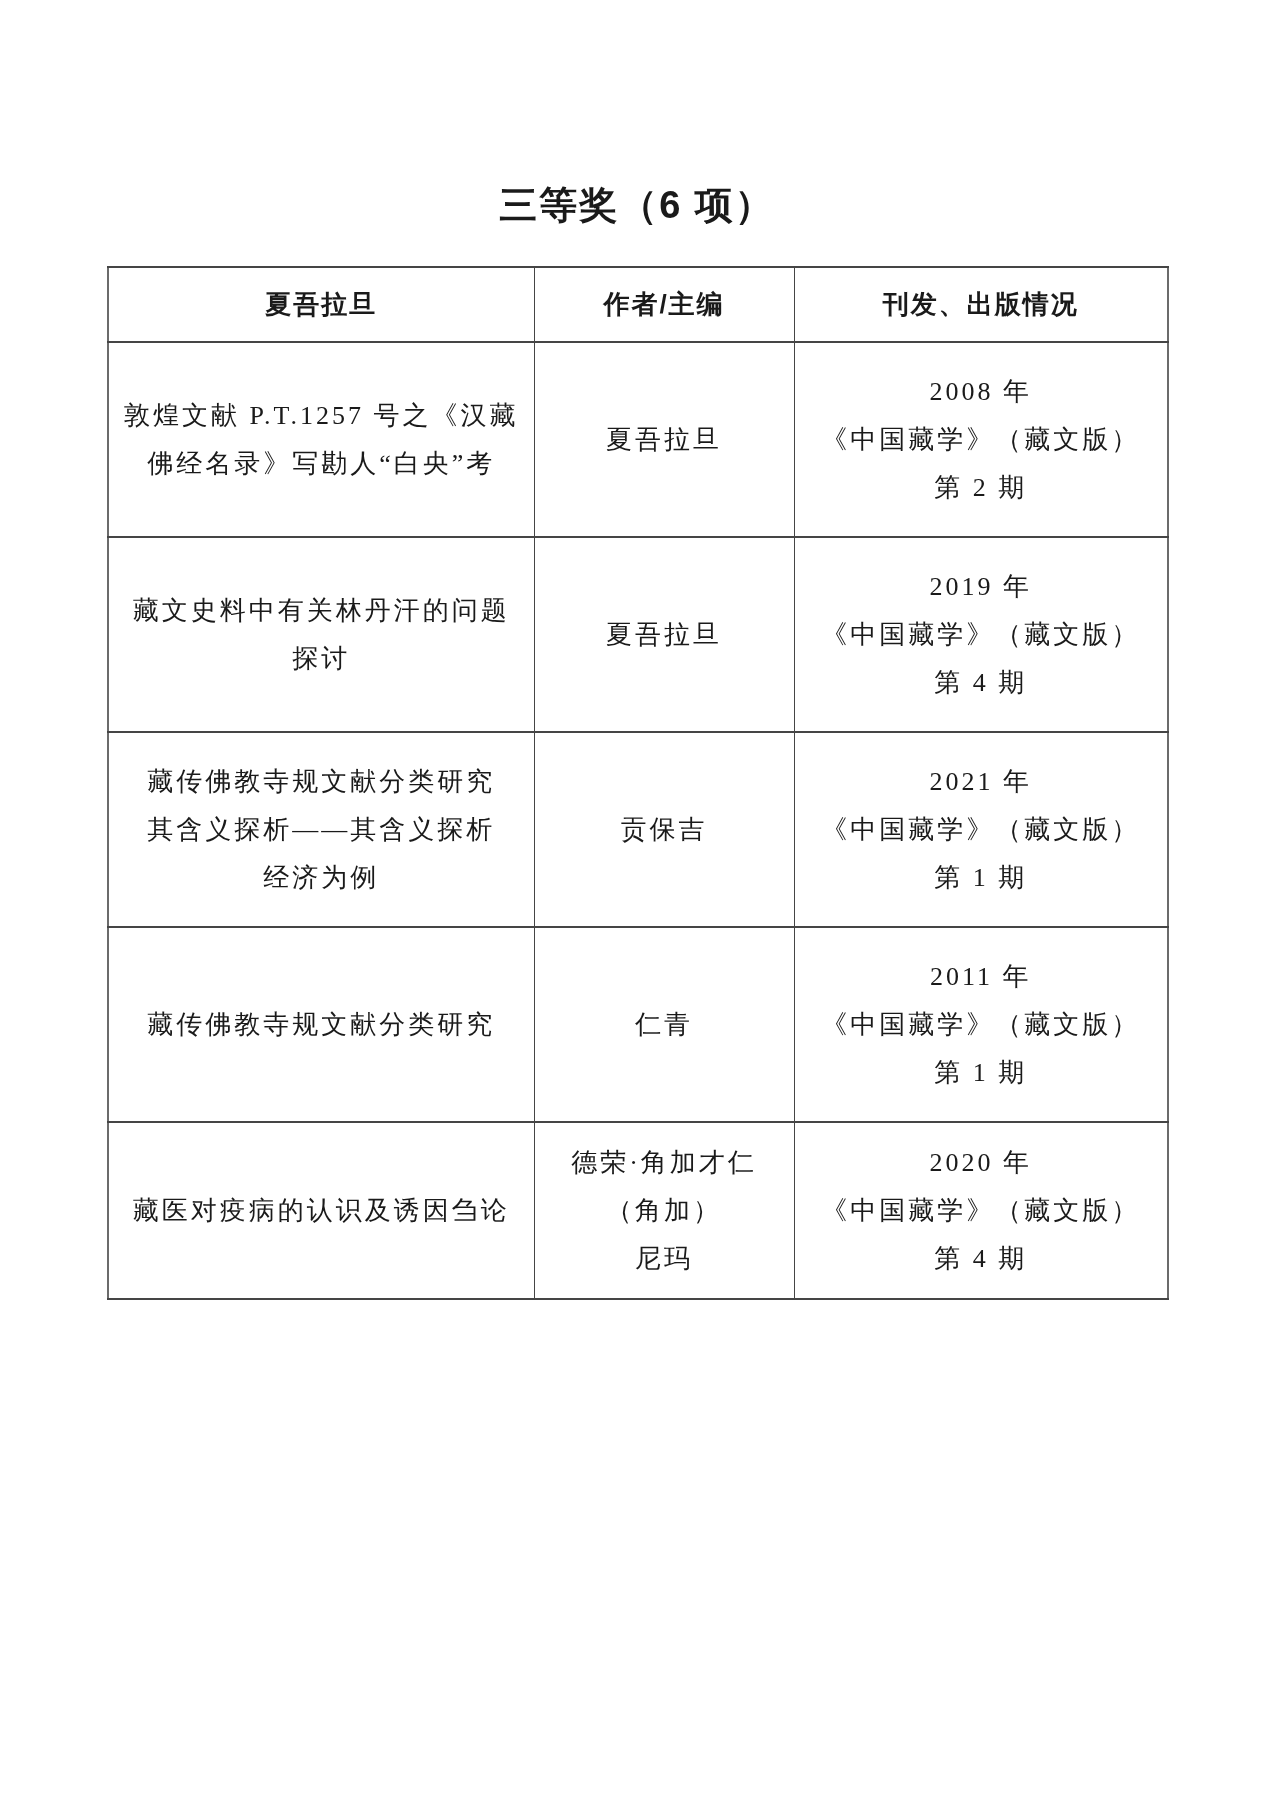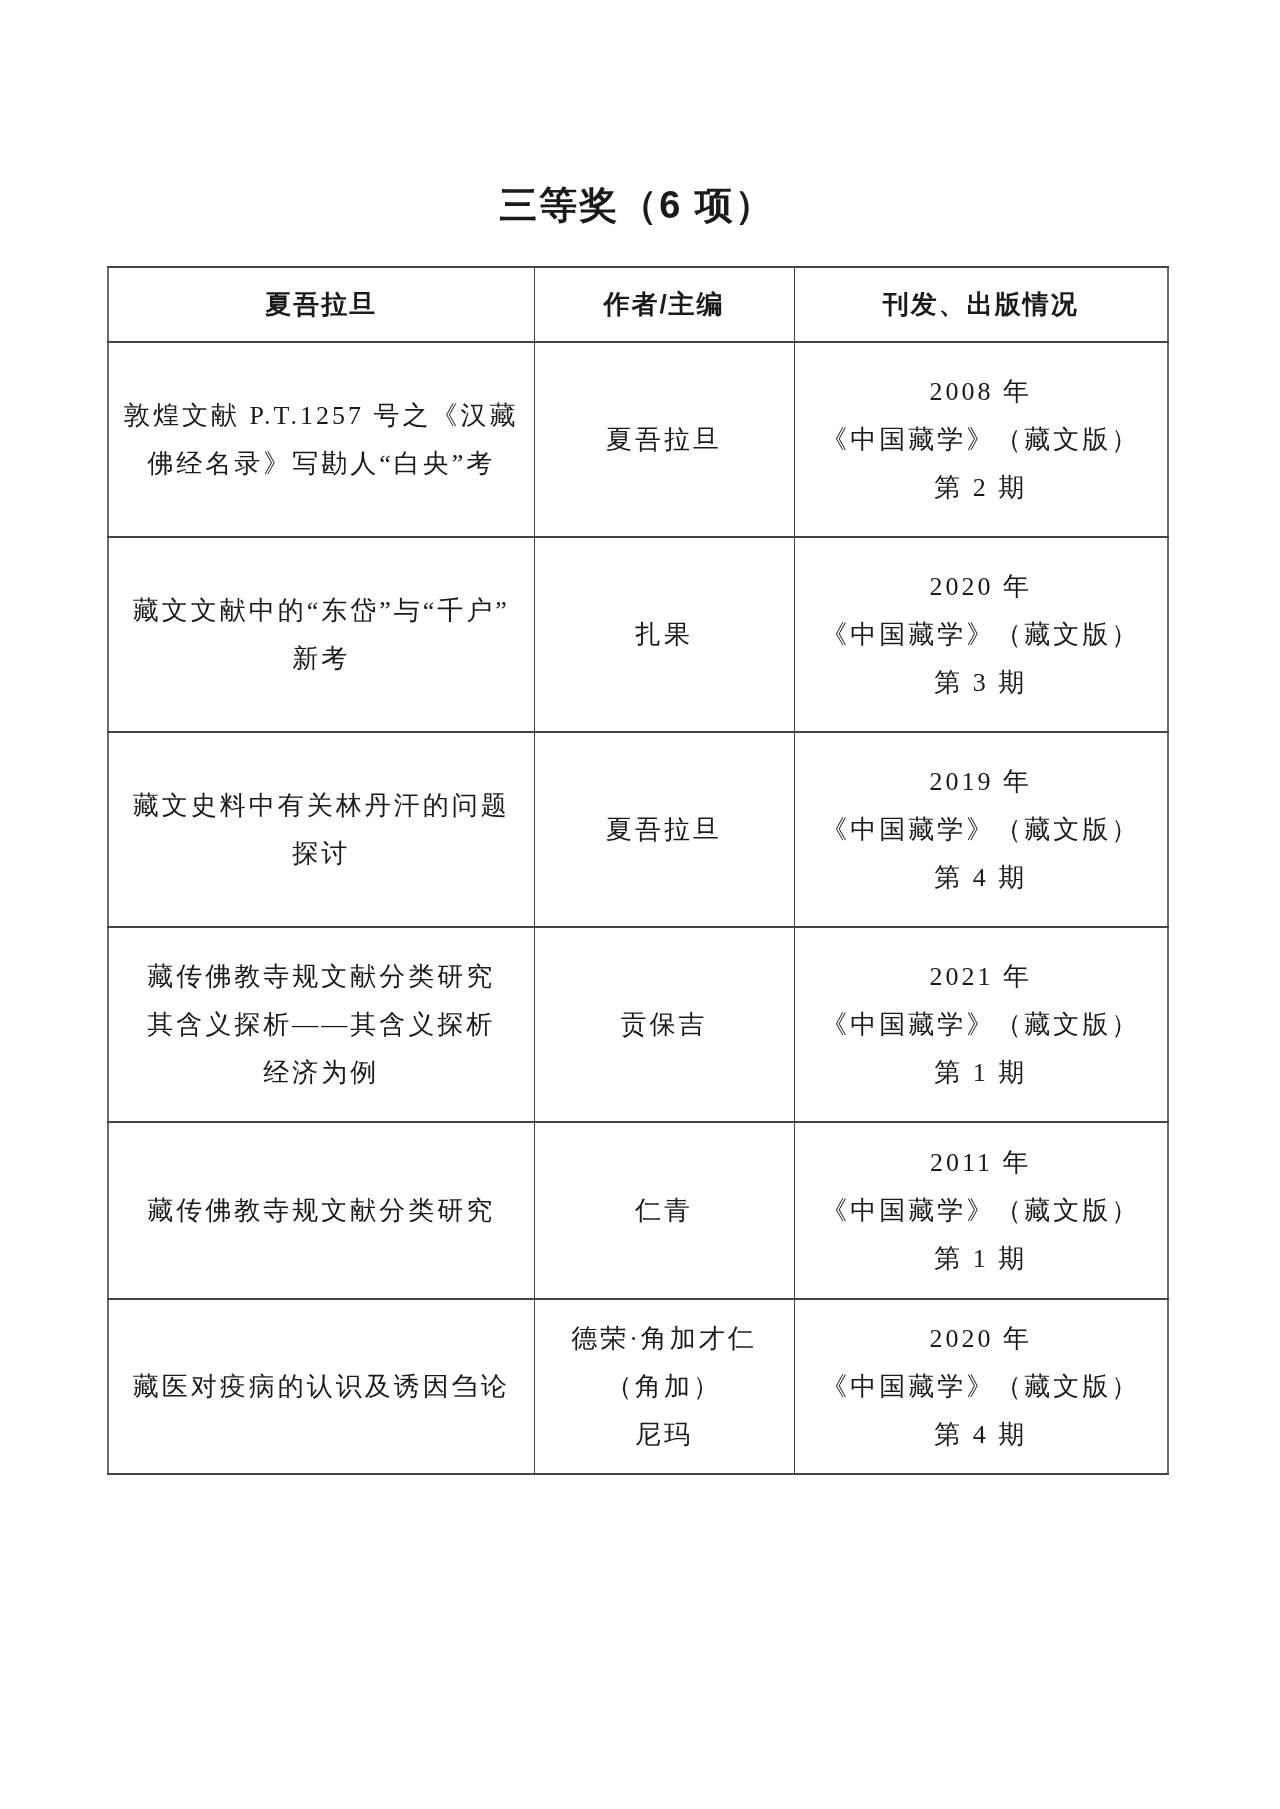--- a/index.html
+++ b/index.html
@@ -100,34 +100,20 @@
             <div class="line">夏吾拉旦</div>
           </td>
           <td>
             <div class="line">2008 年</div>
             <div class="line">《中国藏学》（藏文版）</div>
             <div class="line">第 2 期</div>
           </td>
         </tr>
         <tr>
           <td>
-            <div class="line">藏文文献中的“东岱”与“千户”</div>
-            <div class="line">新考</div>
-          </td>
-          <td>
-            <div class="line">扎果</div>
-          </td>
-          <td>
-            <div class="line">2020 年</div>
-            <div class="line">《中国藏学》（藏文版）</div>
-            <div class="line">第 3 期</div>
-          </td>
-        </tr>
-        <tr>
-          <td>
             <div class="line">藏文史料中有关林丹汗的问题</div>
             <div class="line">探讨</div>
           </td>
           <td>
             <div class="line">夏吾拉旦</div>
           </td>
           <td>
             <div class="line">2019 年</div>
             <div class="line">《中国藏学》（藏文版）</div>
             <div class="line">第 4 期</div>

